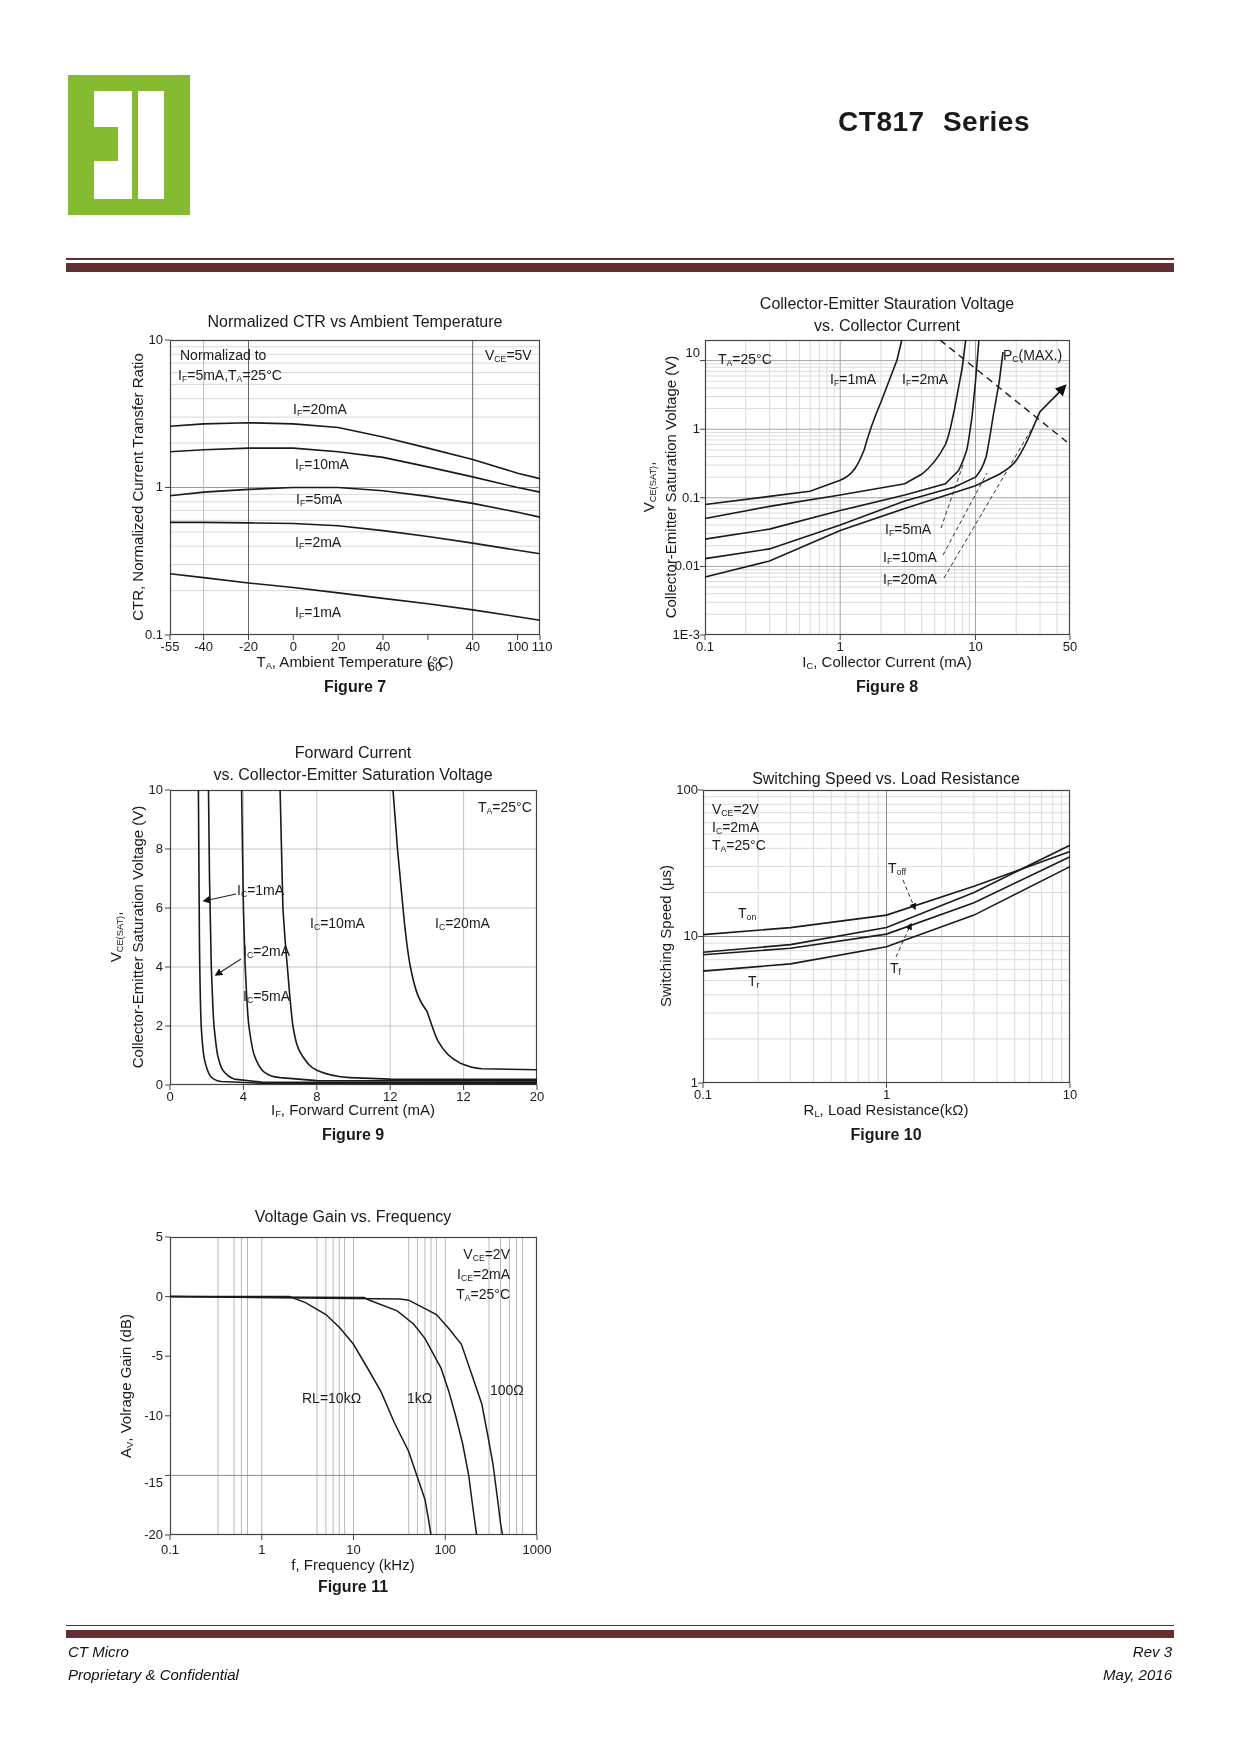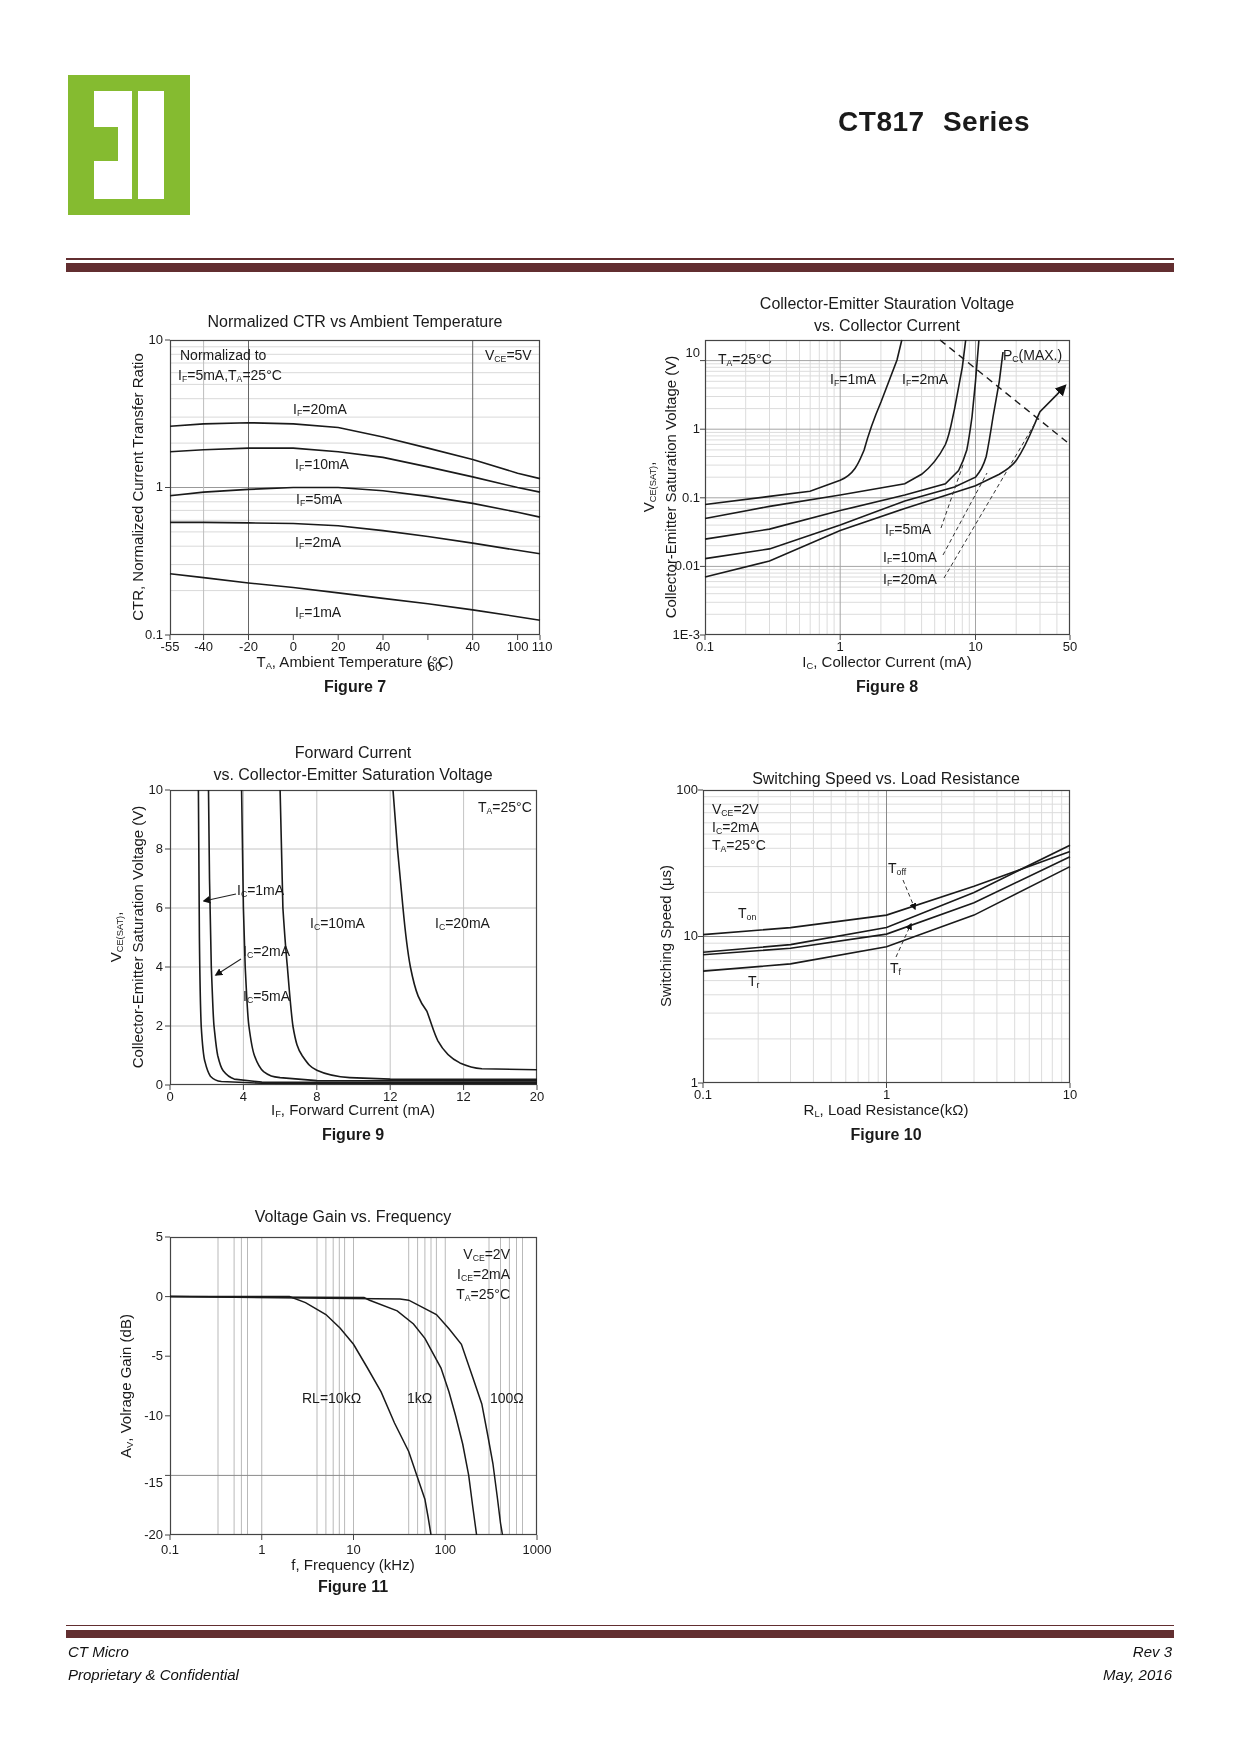--- a/index.html
+++ b/index.html
@@ -229,21 +229,21 @@
       <rect x="0.5" y="0.5" width="366" height="297" fill="none" stroke="#444" stroke-width="1.2"></rect>
       <path d="M0,59.6 L119.4,59.6 L135.5,65.6 L155.9,77.5 L170,91 L183.5,107.3 L196.9,130 L211.1,154.9 L224.5,186 L238.7,214.5 L247.6,240.8 L254.9,262.2 L258.1,280 L261,298" stroke="#1a1a1a" stroke-width="1.5" fill="none"></path>
       <path d="M0,59.6 L194,60.5 L199.6,63.2 L227.2,73.9 L243.5,87 L254.9,101.3 L271,131.1 L279,155 L285.6,178.8 L292.7,207 L298.7,238.4 L302.8,270 L306.6,298" stroke="#1a1a1a" stroke-width="1.5" fill="none"></path>
       <path d="M0,59.6 L230,62 L238.7,63.2 L266.4,77.5 L279,91.8 L291.4,107.3 L302.8,140.6 L311.8,166.9 L317.7,198 L322.9,226.5 L327.4,261 L330.5,286.1 L332.5,298" stroke="#1a1a1a" stroke-width="1.5" fill="none"></path>
     </svg>
     <span class="anno" style="right:50px;top:56px;text-align:right;">V<sub>CE</sub>=2V</span>
     <span class="anno" style="right:50px;top:76px;text-align:right;">I<sub>CE</sub>=2mA</span>
     <span class="anno" style="right:50px;top:96px;text-align:right;">T<sub>A</sub>=25°C</span>
     <span class="clabel" style="left:202px;top:200px;">RL=10kΩ</span>
     <span class="clabel" style="left:307px;top:200px;">1kΩ</span>
-    <span class="clabel" style="left:390px;top:200px;">100Ω</span>
+    <span class="clabel" style="left:390px;top:192px;">100Ω</span>
     <span class="yt" style="top:39px;width:63px;">5</span>
     <span class="yt" style="top:99px;width:63px;">0</span>
     <span class="yt" style="top:158px;width:63px;">-5</span>
     <span class="yt" style="top:218px;width:63px;">-10</span>
     <span class="yt" style="top:277px;width:63px;margin-top:8px;">-15</span>
     <span class="yt" style="top:337px;width:63px;">-20</span>
     <span class="xt" style="left:70px;top:352px;">0.1</span>
     <span class="xt" style="left:161.75px;top:352px;">1</span>
     <span class="xt" style="left:253.5px;top:352px;">10</span>
     <span class="xt" style="left:345.25px;top:352px;">100</span>

